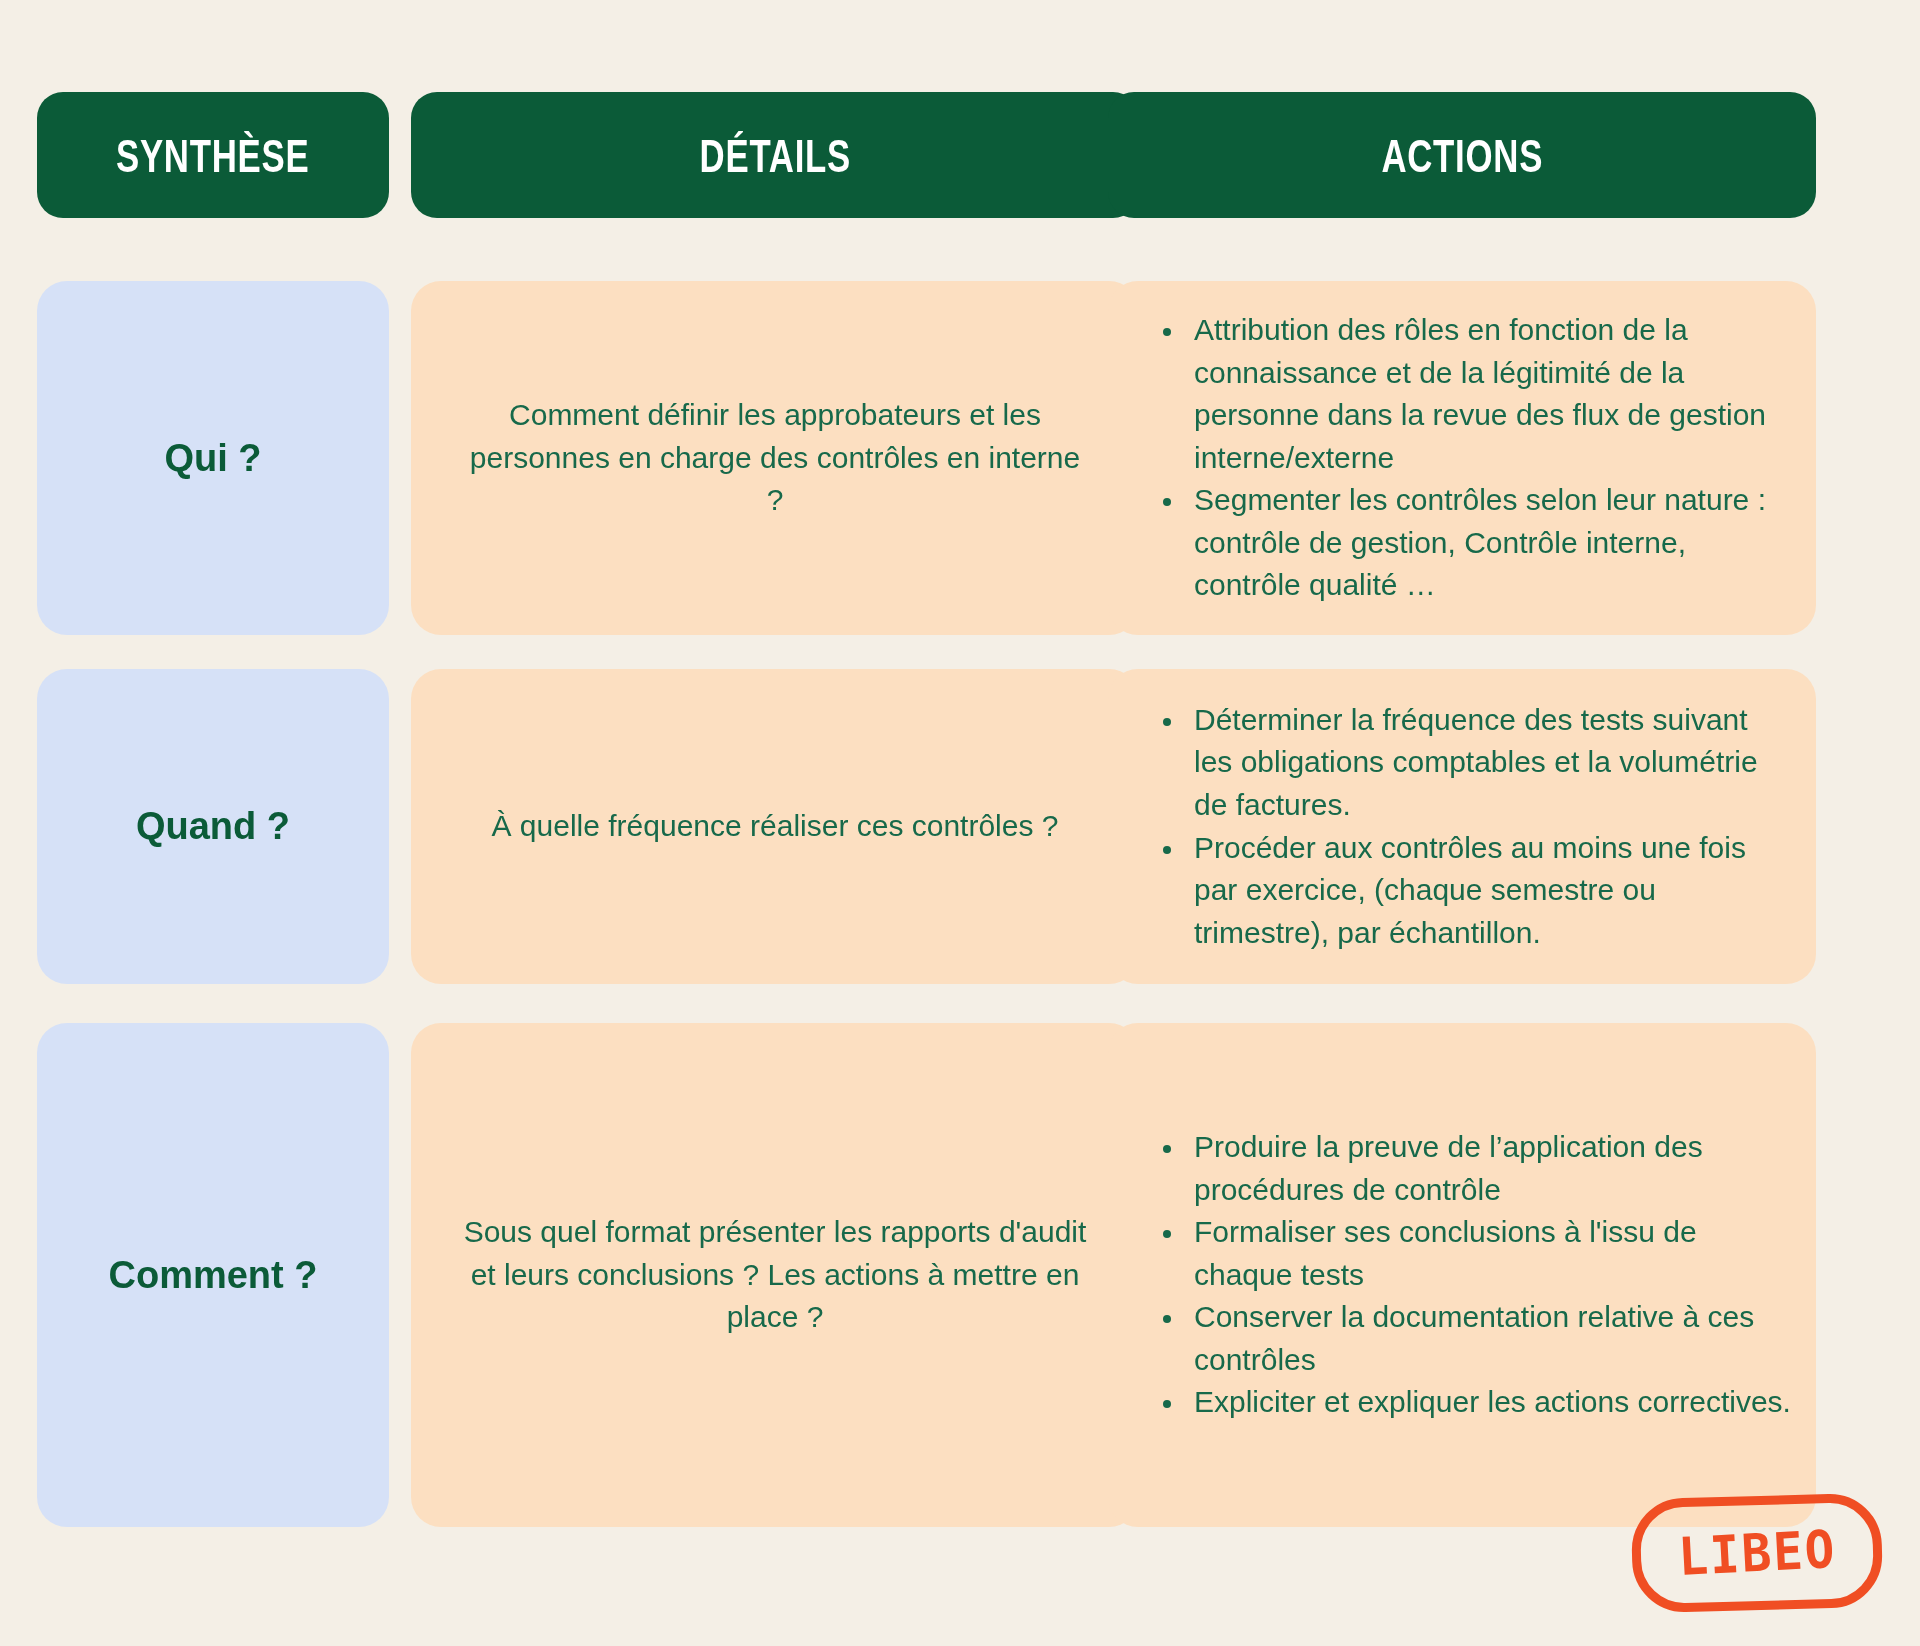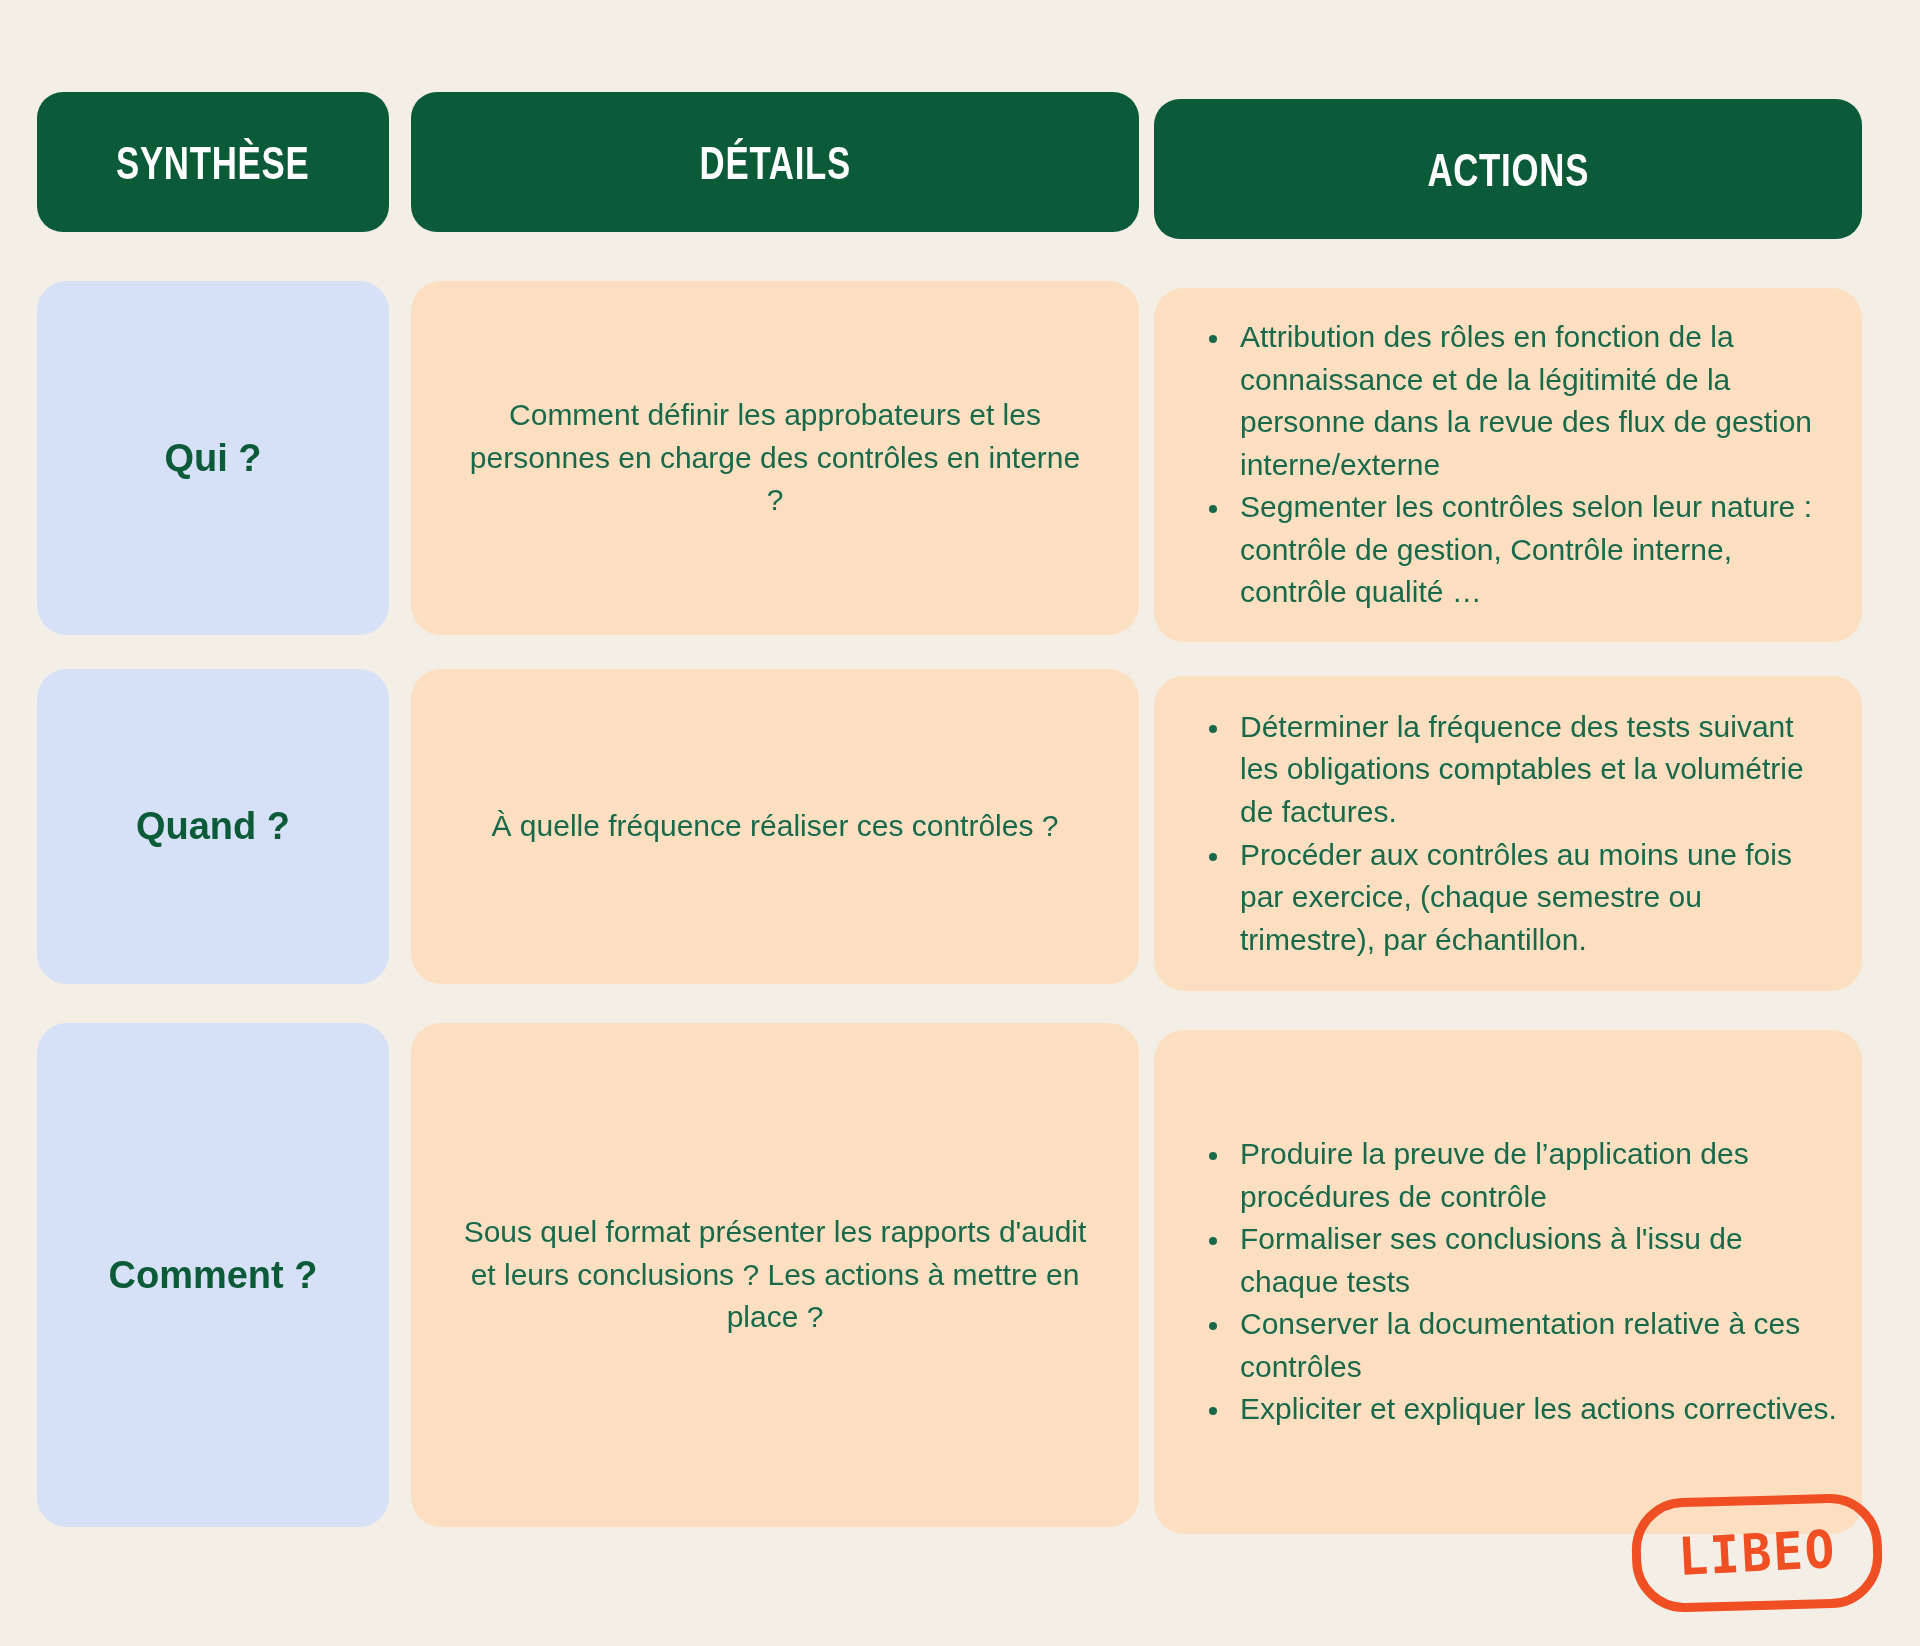--- a/index.html
+++ b/index.html
@@ -18,23 +18,23 @@
     width:1920px;height:1646px;
     background:var(--cream,#f4efe6);
     font-family:"Liberation Sans",sans-serif;
     overflow:hidden;
   }
   .canvas{position:relative;width:1920px;height:1646px;}
 
   
   .c1{left:37px;width:352px;}
   .c2{left:411px;width:728px;}
-  .c3{left:1154px;width:708px;margin-top:7px;}
+  .c3{left:1108px;width:708px;}
   
-  .rh{top:92px;height:140px;}
+  .rh{top:92px;height:126px;}
   .r1{top:281px;height:354px;}
   .r2{top:669px;height:315px;}
   .r3{top:1023px;height:504px;}
 
   .pill{
     position:absolute;
     background:var(--green-dark,#0b5b38);
     border-radius:26px;
     display:flex;align-items:center;justify-content:center;
     overflow:hidden;

